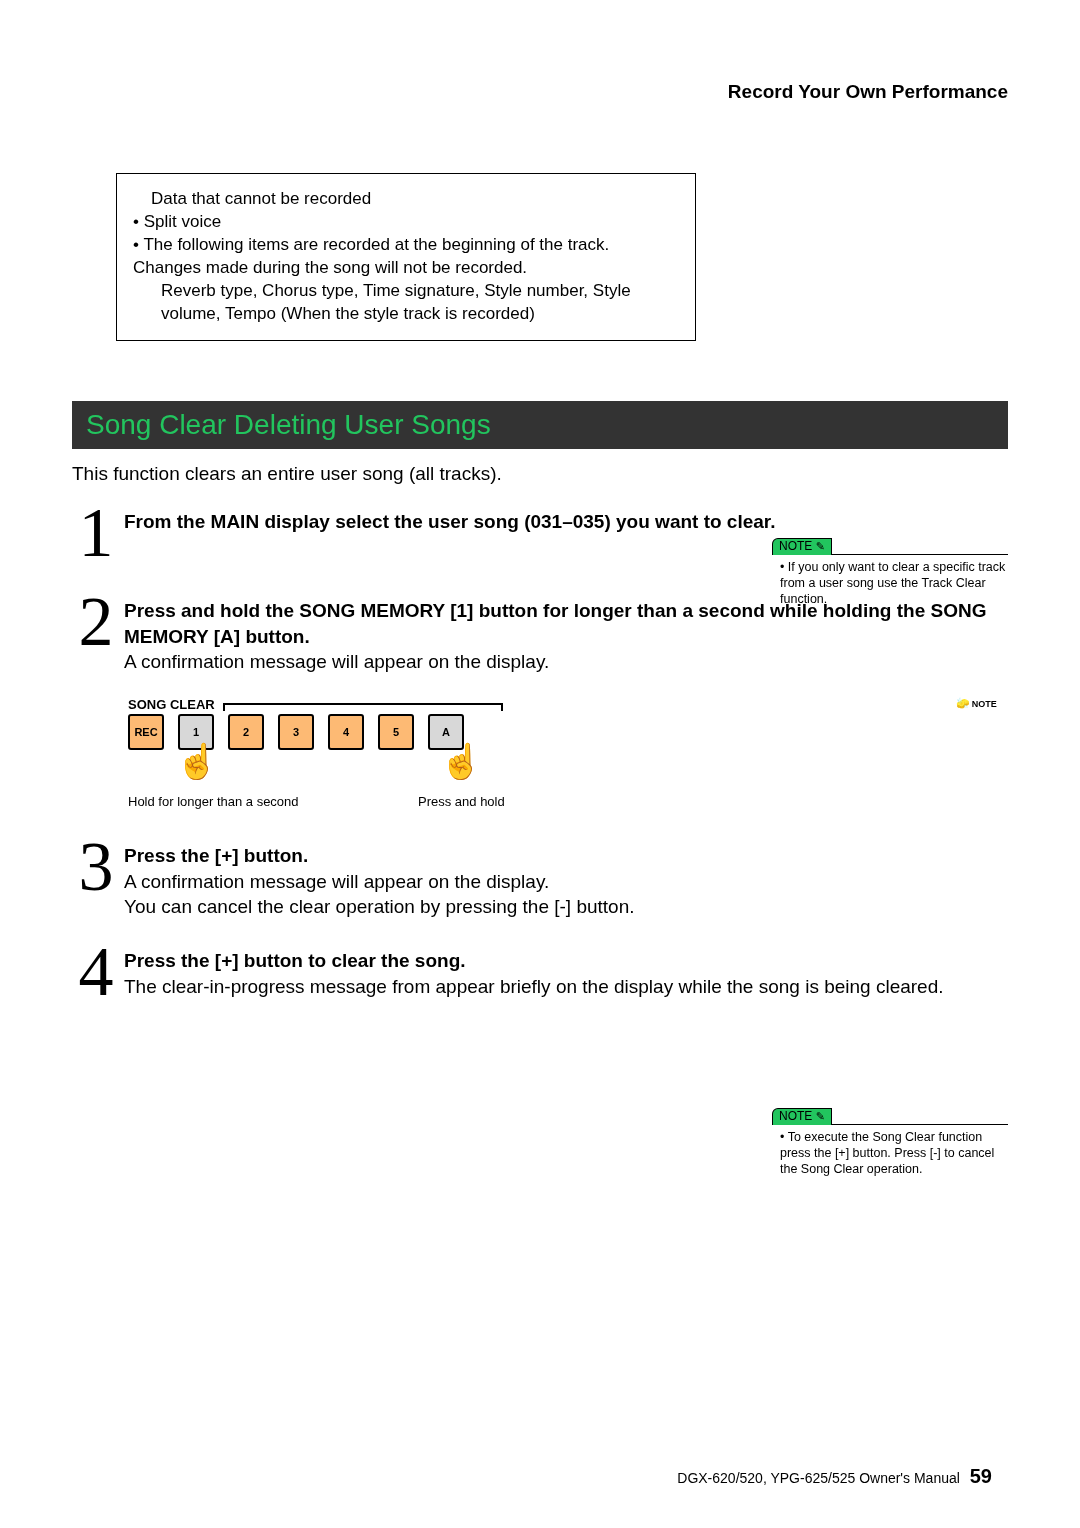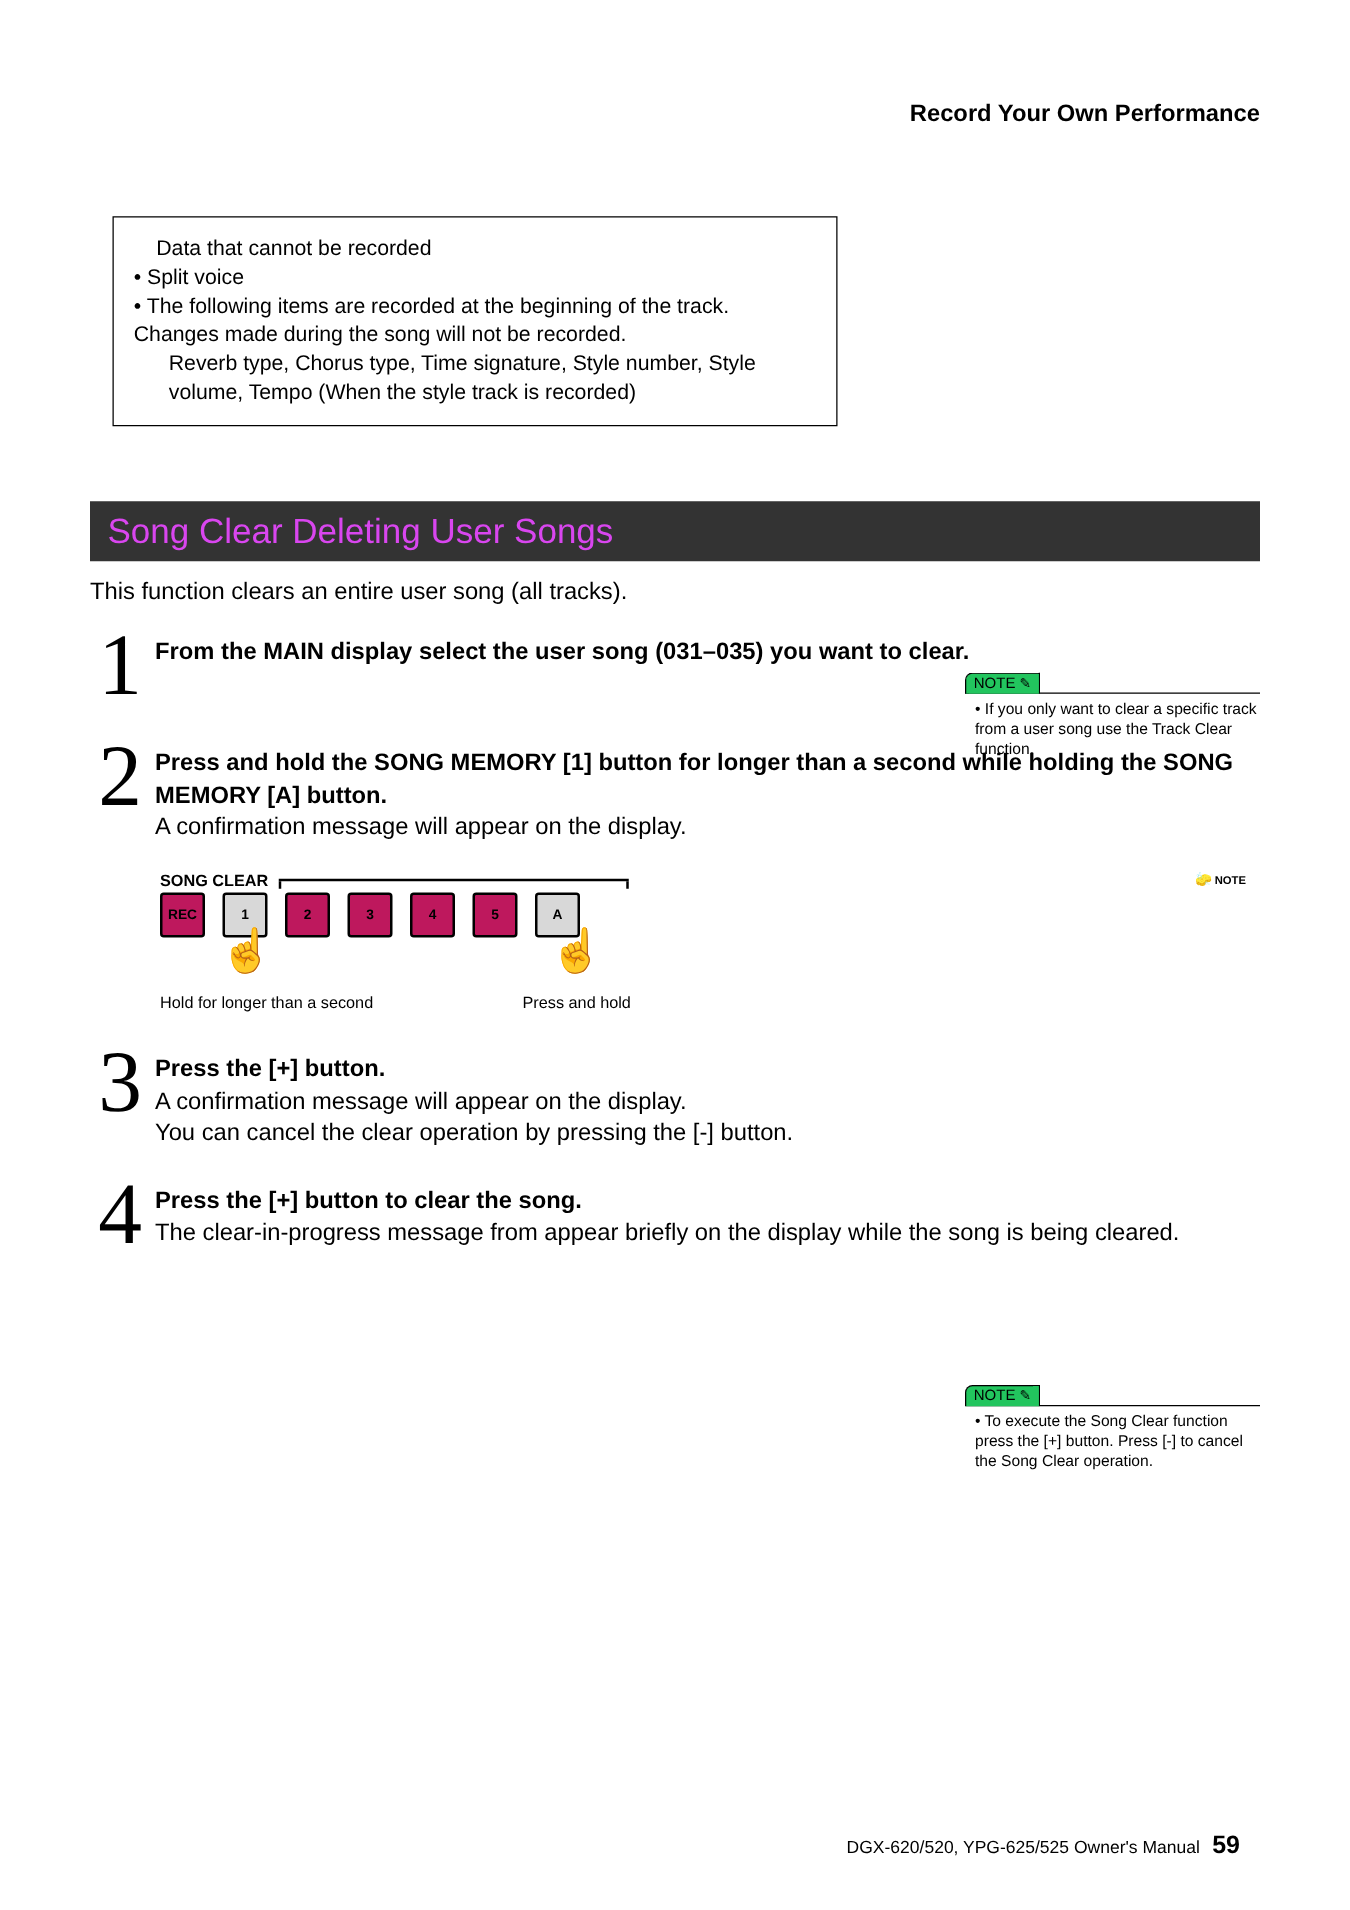--- a/index.html
+++ b/index.html
@@ -20,36 +20,36 @@
   .header-right {
     text-align: right;
     font-weight: bold;
     font-size: 19px;
     margin-bottom: 70px;
   }
   .info-box {
     border: 1px solid #000;
     width: 580px;
     padding: 14px 18px 14px 10px;
-    margin-left: 18px;
+    margin-left: 44px;
     margin-bottom: 60px;
     font-size: 17px;
     line-height: 1.35;
   }
   .info-box .title-line { padding-left: 24px; }
   .info-box ul {
     list-style: none;
     padding: 0; margin: 0;
   }
   .info-box li { padding-left: 6px; text-indent: 0; }
   .info-box .sub { padding-left: 34px; display: block; }
   .bullet::before { content: "• "; }
   .section-bar {
     background: #333;
-    color: #d946ef;
+    color: #22c55e;
     font-size: 28px;
     padding: 8px 14px;
     margin-bottom: 8px;
   }
   .intro-row { display: flex; justify-content: space-between; align-items: flex-start; }
   .intro-text { font-size: 19px; margin: 6px 0 18px 0; }
   .step-row { display: flex; align-items: flex-start; margin-bottom: 22px; position: relative; }
   .step-num {
     font-family: "Times New Roman", serif;
     font-size: 70px;
@@ -87,21 +87,21 @@
   .diagram .bracket::before { left:0; }
   .diagram .bracket::after { right:0; }
   .btn-row { display: flex; gap: 14px; margin-top: 2px; }
   .kbtn {
     width: 36px; height: 36px;
     border: 2px solid #000;
     border-radius: 3px;
     display: flex; align-items: center; justify-content: center;
     font-size: 11px; font-weight: bold;
     position: relative;
-    background: #be185d;
+    background: #fdba74;
   }
   .kbtn.shaded { background: #d8d8d8; }
   .hand {
     position: absolute;
     top: 28px;
     font-size: 34px;
     line-height: 1;
   }
   .ann-row { display: flex; font-size: 13px; margin-top: 44px; }
   .ann-left { width: 240px; }

